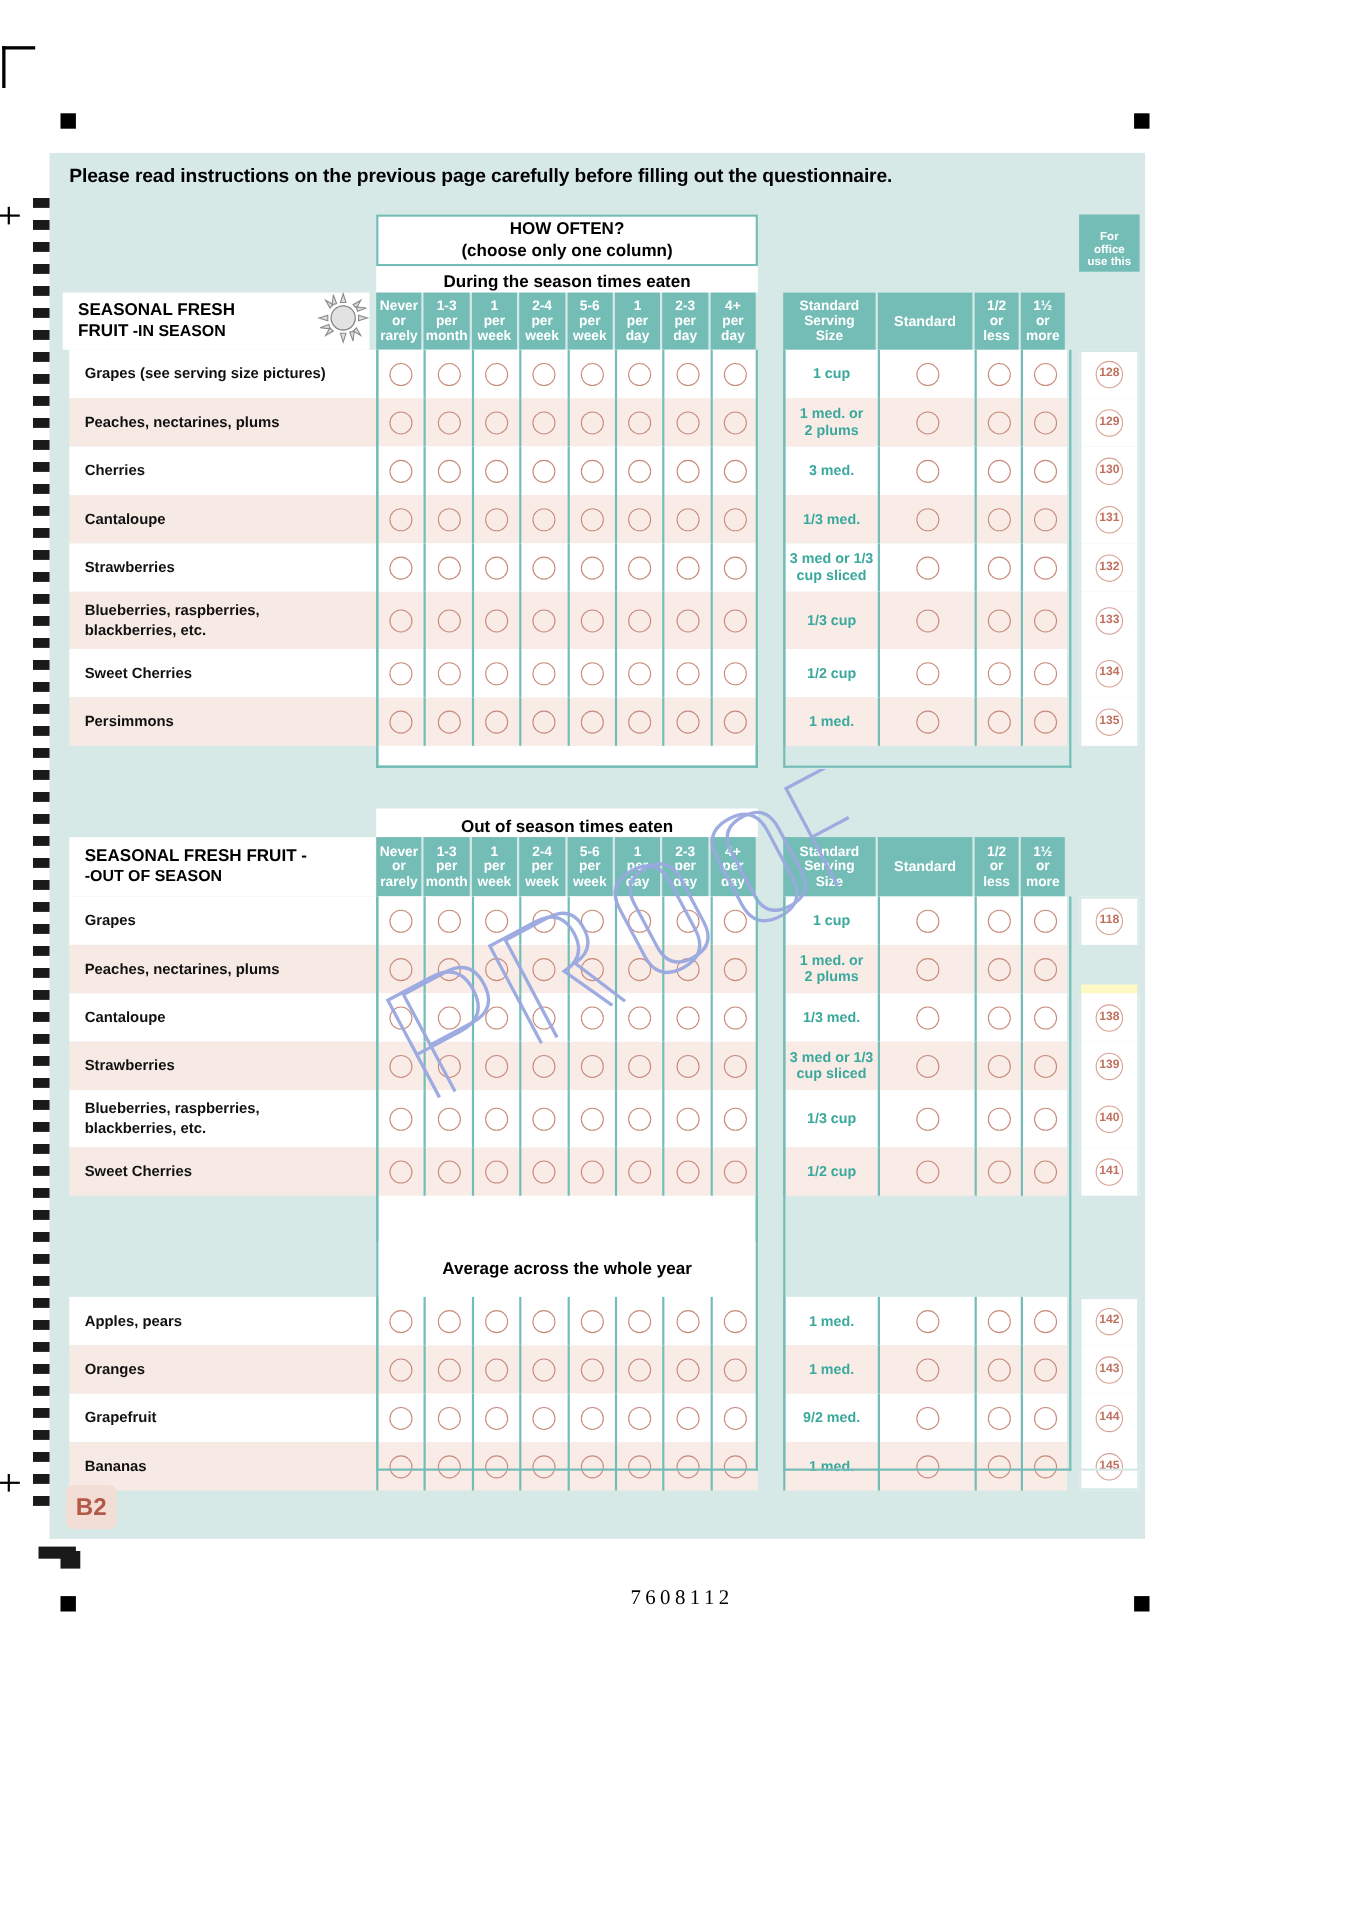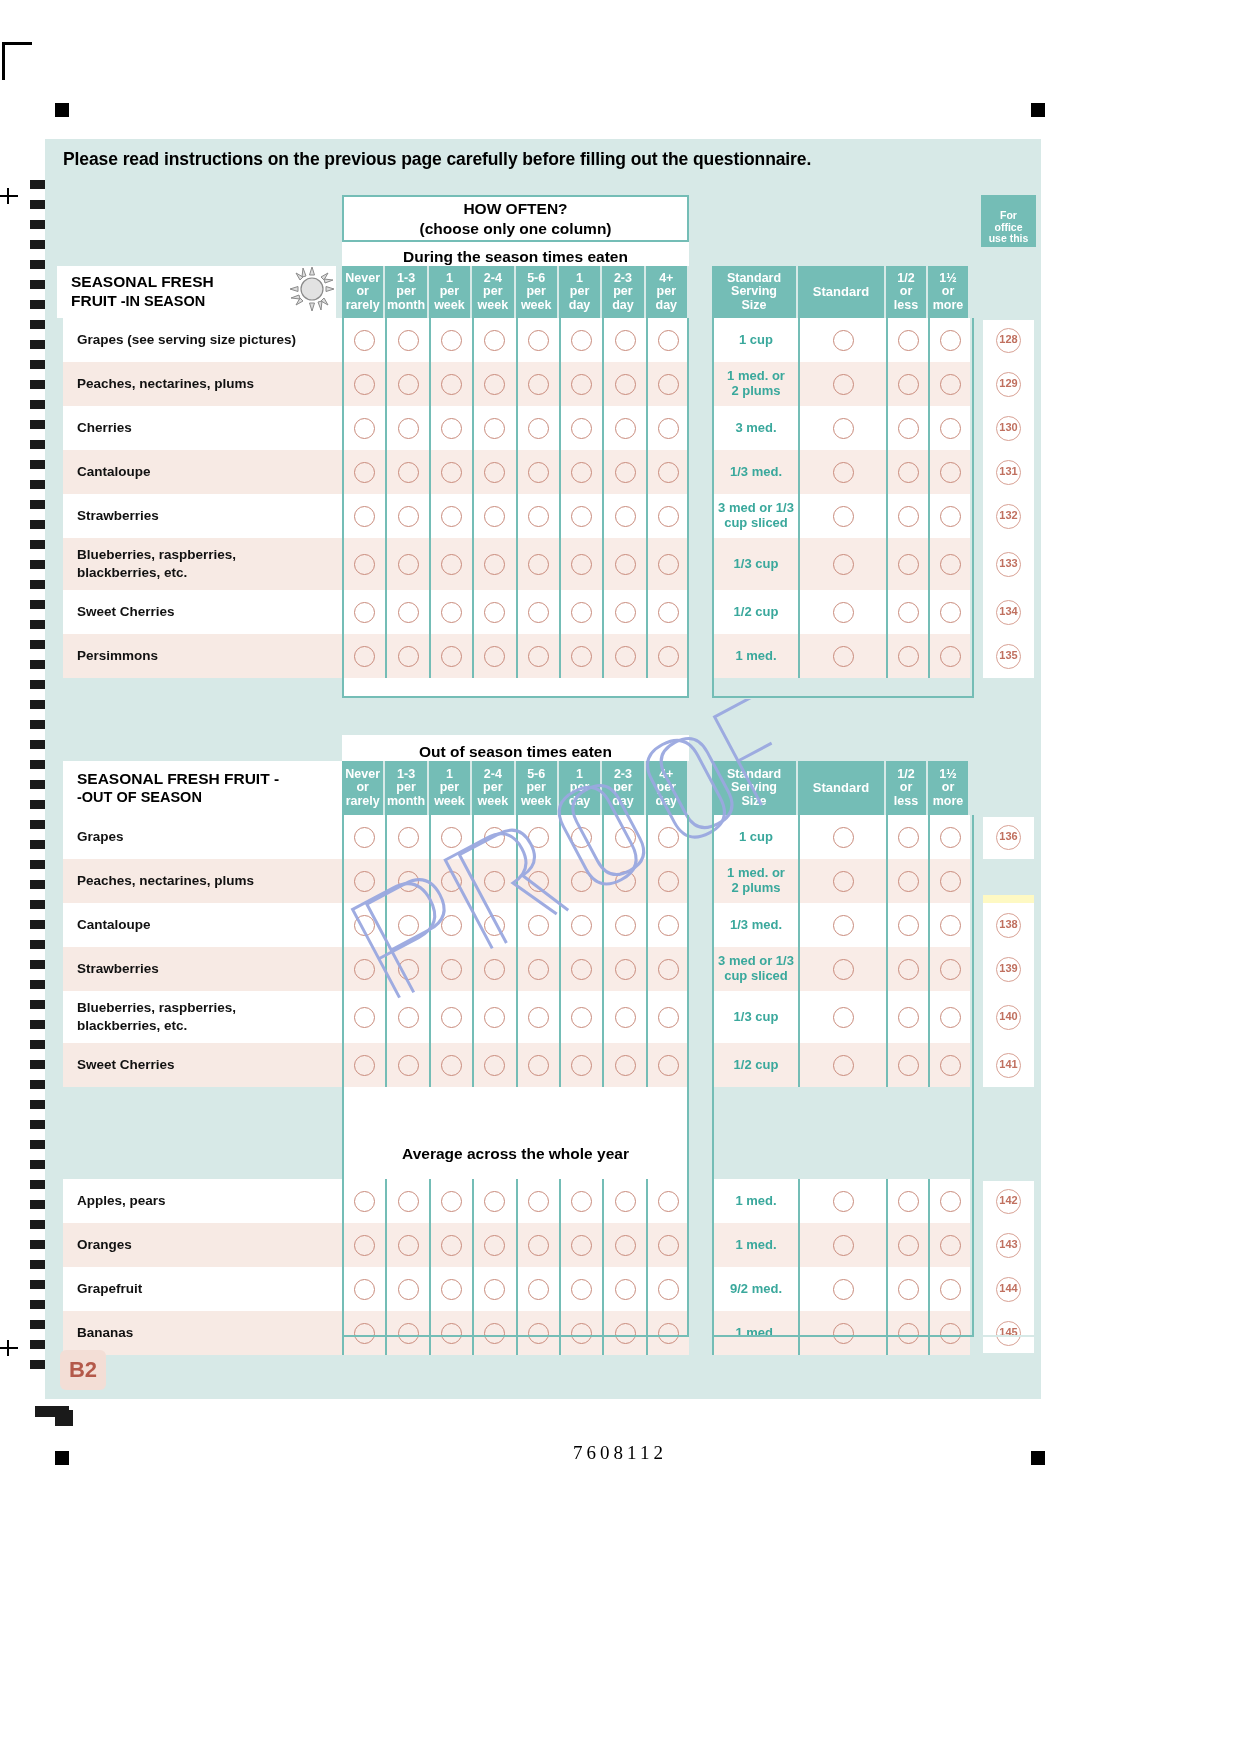--- a/index.html
+++ b/index.html
@@ -771,21 +771,21 @@
       <div style="position: absolute; left: 753px; top: 676px; width: 88px; height: 44px; background: rgb(255, 255, 255); border-left: 2px solid rgb(116, 189, 182); box-sizing: border-box; display: flex; align-items: center; justify-content: center;">
         <span class="bubble"></span>
       </div>
       <div style="position: absolute; left: 841px; top: 676px; width: 42px; height: 44px; background: rgb(255, 255, 255); border-left: 2px solid rgb(116, 189, 182); box-sizing: border-box; display: flex; align-items: center; justify-content: center;">
         <span class="bubble"></span>
       </div>
       <div style="position: absolute; left: 883px; top: 676px; width: 42px; height: 44px; background: rgb(255, 255, 255); border-left: 2px solid rgb(116, 189, 182); box-sizing: border-box; display: flex; align-items: center; justify-content: center;">
         <span class="bubble"></span>
       </div>
       <div style="position: absolute; left: 936px; top: 676px; width: 55px; height: 44px; background: rgb(255, 255, 255); display: flex; align-items: center; justify-content: center;">
-        <span class="onum">136</span>
+        <span class="onum">118</span>
       </div>
       <div style="position: absolute; left: 18px; top: 720px; width: 279px; height: 44px; background: rgb(247, 234, 228); display: flex; flex-direction: column; justify-content: center; padding-left: 14px; box-sizing: border-box; font-size: 13.5px; font-weight: bold; color: rgb(17, 17, 17); line-height: 1.3;">
         <div>Peaches, nectarines, plums</div>
       </div>
       <div style="position: absolute; left: 297px; top: 720px; width: 43.4px; height: 44px; background: rgb(249, 236, 231); border-left: 2px solid rgb(116, 189, 182); box-sizing: border-box; display: flex; align-items: center; justify-content: center;">
         <span class="bubble"></span>
       </div>
       <div style="position: absolute; left: 340.4px; top: 720px; width: 43.4px; height: 44px; background: rgb(249, 236, 231); border-left: 2px solid rgb(116, 189, 182); box-sizing: border-box; display: flex; align-items: center; justify-content: center;">
         <span class="bubble"></span>
       </div>

